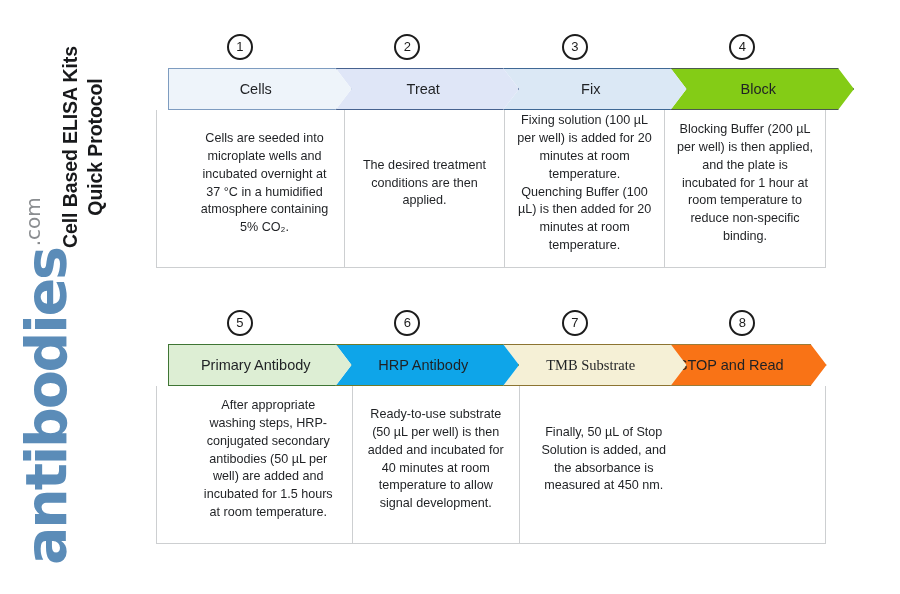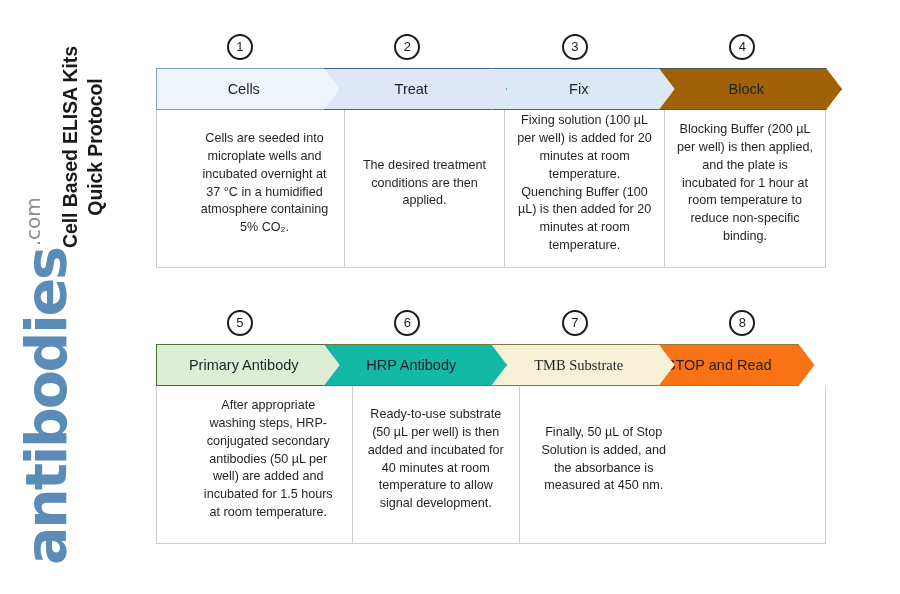--- a/index.html
+++ b/index.html
@@ -102,20 +102,21 @@
     line-height: 22px;
     text-align: center;
     color: #1c1c1c;
   }
 
   
   .chevron-band {
     position: relative;
     height: 42px;
     width: 686px;
+    margin-left: 12px;
   }
   .chevron {
     position: absolute;
     top: 0;
     height: 42px;
     box-sizing: border-box;
     display: flex;
     align-items: center;
     justify-content: center;
     font-size: 14.5px;
@@ -186,21 +187,21 @@
   <div class="chevron-band">
       <div class="chevron" style="left: 0px; width: 183.5px; background: rgb(238, 244, 250); border: 1px solid rgb(126, 156, 192); z-index: 10;">
         <span class="chev-label">Cells</span>
       </div>
       <div class="chevron notched" style="left: 335px; width: 183.5px; background: rgb(219, 232, 245); border: 1px solid rgb(63, 104, 149); z-index: 8;">
         <span class="chev-label">Fix</span>
       </div>
       <div class="chevron notched" style="left: 167.5px; width: 183.5px; background: rgb(223, 230, 247); border: 1px solid rgb(70, 98, 143); z-index: 9;">
         <span class="chev-label">Treat</span>
       </div>
-      <div class="chevron notched" style="left: 502.5px; width: 183.5px; background: #a16207; border: 1px solid rgb(75, 91, 78); z-index: 7;">
+      <div class="chevron notched" style="left: 502.5px; width: 183.5px; background: #84cc16; border: 1px solid rgb(75, 91, 78); z-index: 7;">
         <span class="chev-label">Block</span>
       </div>
     </div>
   <div class="cell-grid">
       <div class="cell" style="width: 167.5px;">
         <div class="cell-text">Cells are seeded into microplate wells and incubated overnight at 37 °C in a humidified atmosphere containing 5% CO₂.</div>
       </div>
       <div class="cell" style="width: 167.5px;">
         <div class="cell-text">The desired treatment conditions are then applied.</div>
       </div>
@@ -217,21 +218,21 @@
   <div class="badge-strip">
       <div class="step-badge" style="left: 70.75px;">5</div>
       <div class="step-badge" style="left: 238.25px;">6</div>
       <div class="step-badge" style="left: 405.75px;">7</div>
       <div class="step-badge" style="left: 573.25px;">8</div>
     </div>
   <div class="chevron-band">
       <div class="chevron" style="left: 0px; width: 183.5px; background: rgb(221, 238, 212); border: 1px solid rgb(63, 117, 52); z-index: 10;">
         <span class="chev-label">Primary Antibody</span>
       </div>
-      <div class="chevron notched" style="left: 167.5px; width: 183.5px; background: #14b8a6; border: 1px solid rgb(111, 122, 42); z-index: 9;">
+      <div class="chevron notched" style="left: 167.5px; width: 183.5px; background: #0ea5e9; border: 1px solid rgb(111, 122, 42); z-index: 9;">
         <span class="chev-label">HRP Antibody</span>
       </div>
       <div class="chevron notched" style="left: 335px; width: 183.5px; background: rgb(245, 240, 214); border: 1px solid rgb(140, 116, 49); z-index: 8; font-family: Liberation Serif, serif;">
         <span class="chev-label">TMB Substrate</span>
       </div>
       <div class="chevron notched" style="left: 475px; width: 183.5px; background: #f97316; border: 1px solid rgb(154, 124, 56); z-index: 7;">
         <span class="chev-label">STOP and Read</span>
       </div>
     </div>
   <div class="cell-grid">

